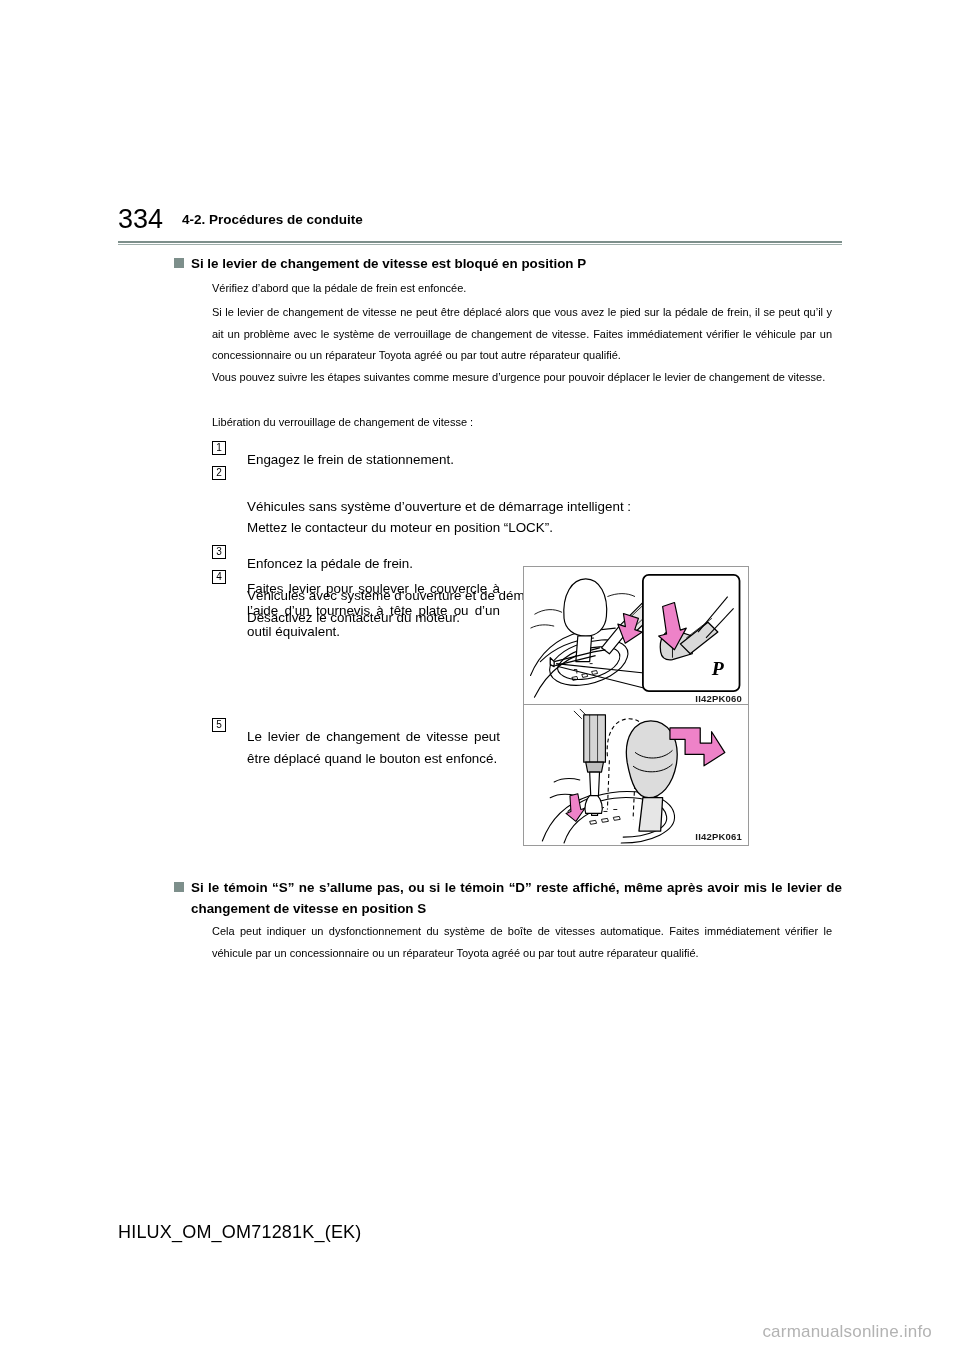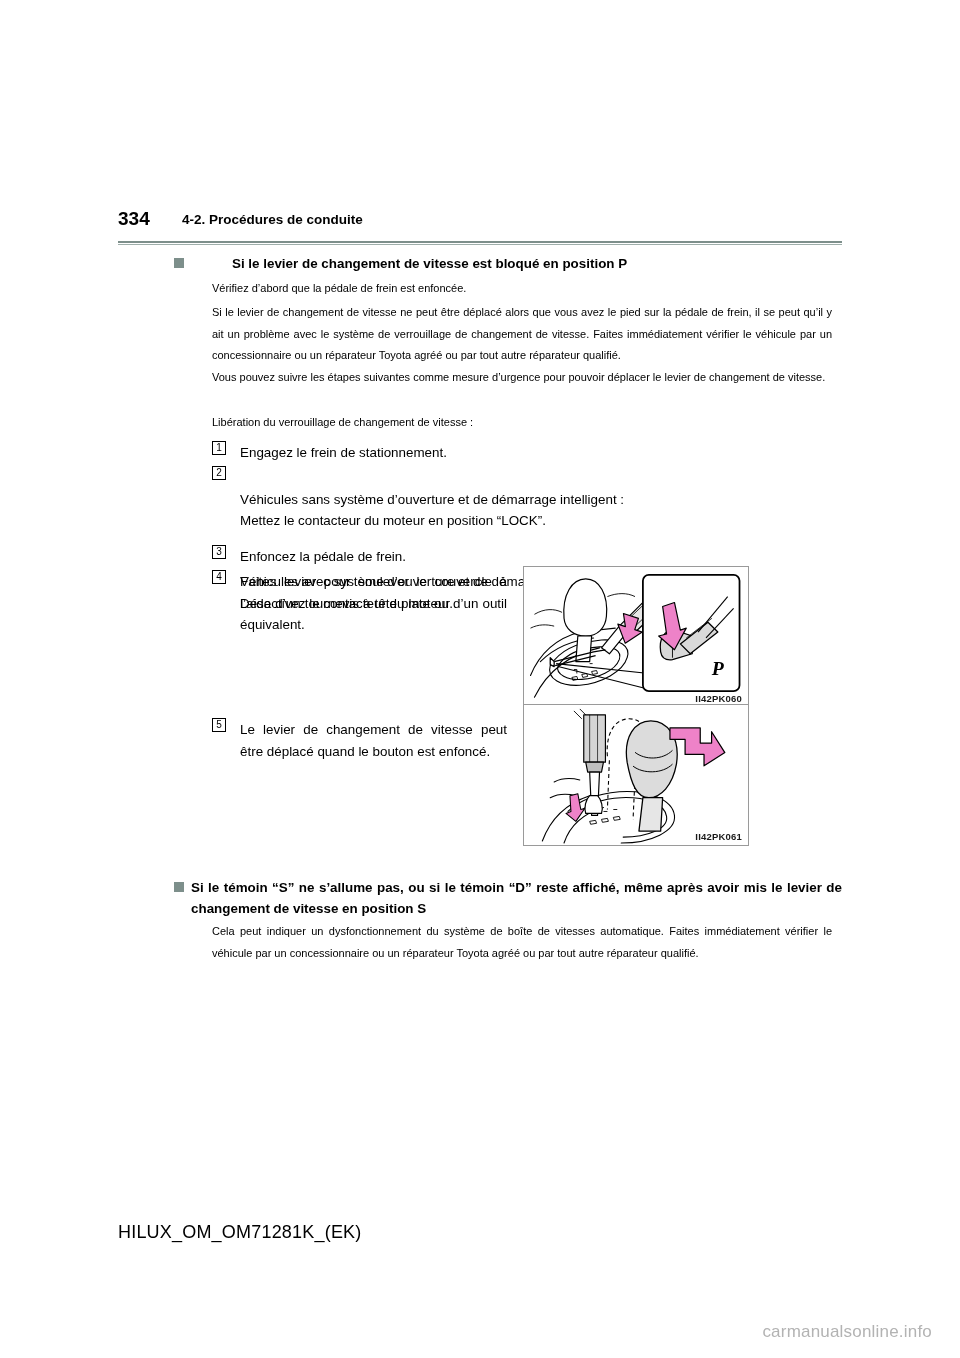--- a/index.html
+++ b/index.html
@@ -26,22 +26,22 @@
     position: absolute;
     left: 118px;
     top: 206px;
     width: 724px;
     height: 38px;
   }
   .page-number {
     position: absolute;
     left: 0px;
     top: 0px;
-    font-size: 19px;
-    font-weight: bold;
+    font-size: 27px;
+    font-weight: normal;
     letter-spacing: 0px;
     line-height: 26px;
   }
   .header-title {
     position: absolute;
     left: 64px;
     top: 4px;
     font-size: 13.5px;
     font-weight: bold;
     line-height: 20px;
@@ -101,21 +101,21 @@
     margin-top: 4px;
     margin-right: 9px;
     background: #fff;
   }
   .step-body {
     font-size: 13.4px;
     line-height: 21.5px;
     text-align: justify;
   }
   .step-body.nojust { text-align: left; }
-  .step-body p { margin: 5px; }
+  .step-body p { margin: 12px; }
   .step-body p + p { margin-top: 13px; }
 
   
   .figure {
     position: absolute;
     border: 1.5px solid #9a9a9a;
     background: #ffffff;
     overflow: hidden;
   }
   .fig-code {
@@ -152,21 +152,21 @@
 <body>
 
 <div class="page">
 
   <div class="header">
     <div class="page-number">334</div>
     <div class="header-title">4-2. Procédures de conduite</div>
   </div>
   <div class="header-rule"></div>
 
-  <div class="sec-head" style="left:174px; top:253px; width:668px;gap:41px;">
+  <div class="sec-head" style="left:174px; top:253px; width:668px;">
     <span class="sq-bullet"></span>
     <span class="sec-head-text">Si le levier de changement de vitesse est bloqué en position P</span>
   </div>
 
   <div class="para nojust" style="left:212px; top:278px; width:620px;">Vérifiez d’abord que la pédale de frein est enfoncée.</div>
 
   <div class="para" style="left:212px; top:302px; width:620px;">Si le levier de changement de vitesse ne peut être déplacé alors que vous avez le pied sur la pédale de frein, il se peut qu’il y ait un problème avec le système de verrouillage de changement de vitesse. Faites immédiatement vérifier le véhicule par un concessionnaire ou un réparateur Toyota agréé ou par tout autre réparateur qualifié.</div>
 
   <div class="para" style="left:212px; top:367px; width:620px;">Vous pouvez suivre les étapes suivantes comme mesure d’urgence pour pouvoir déplacer le levier de changement de vitesse.</div>
 

